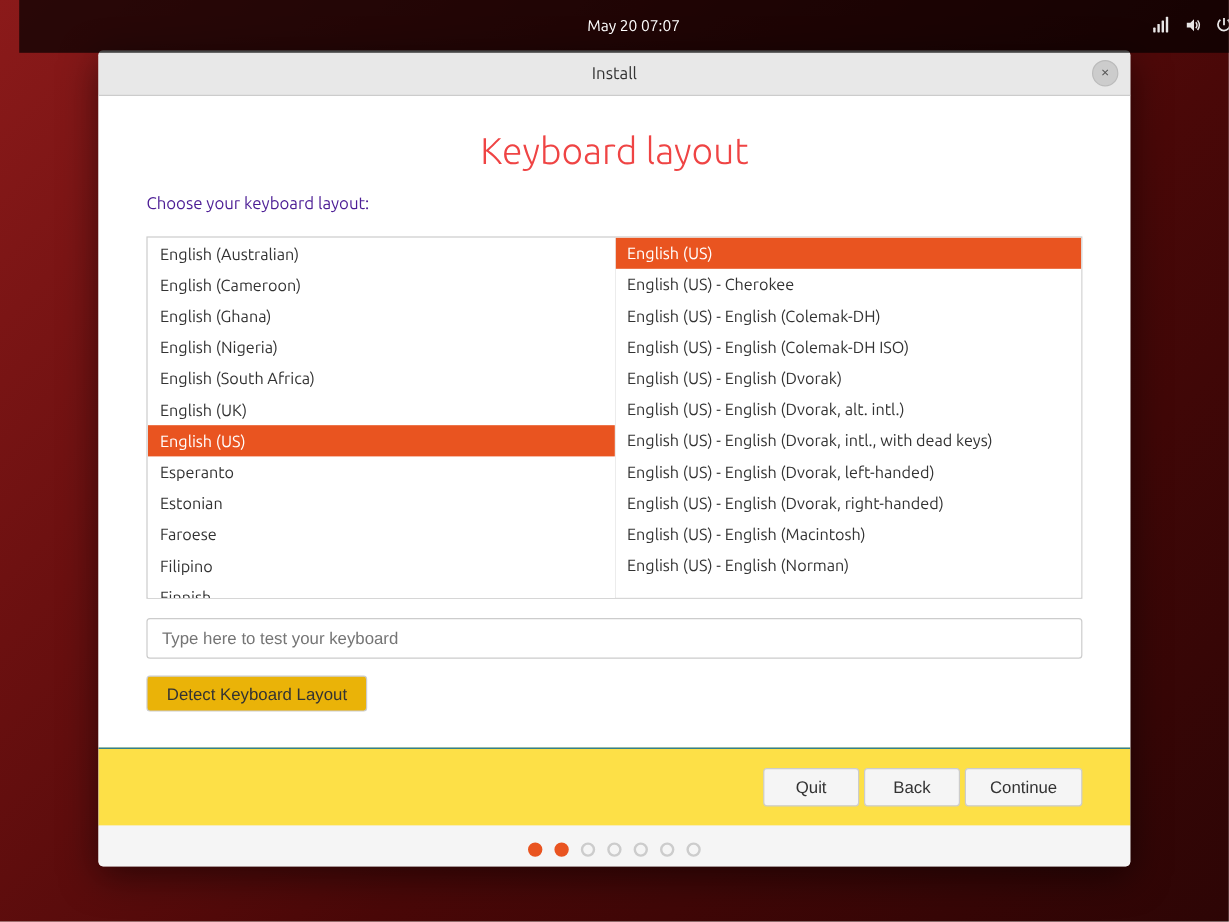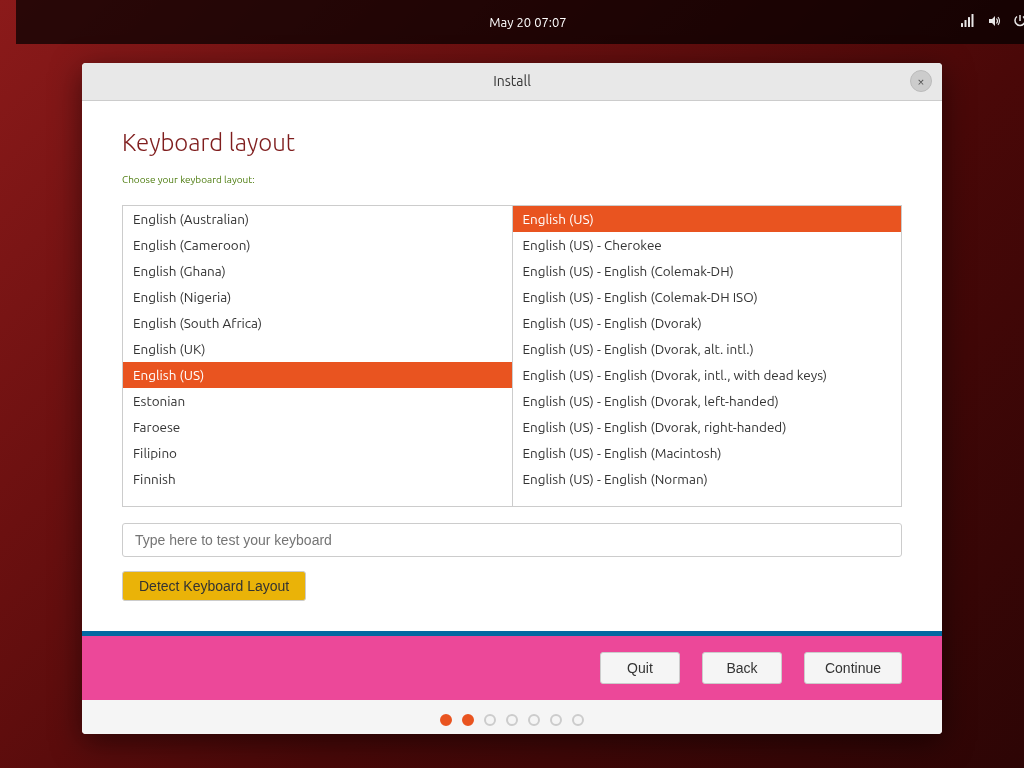--- a/index.html
+++ b/index.html
@@ -44,21 +44,21 @@
     .topbar-icon {
       color: white;
       font-size: 14px;
       opacity: 0.9;
       cursor: pointer;
     }
 
     
     .dialog-container {
       position: absolute;
-      top: 28px;
+      top: 12px;
       left: 0;
       width: 100%;
       height: calc(100% - 28px);
       display: flex;
       align-items: center;
       justify-content: center;
     }
 
     
     .dialog {
@@ -104,29 +104,30 @@
       line-height: 1;
     }
 
     
     .dialog-content {
       padding: 28px 40px 30px 40px;
       background: white;
     }
 
     .page-title {
-      font-size: 24px;
+      font-size: 31px;
       font-weight: 300;
-      color: #7f1d1d;
+      color: #ef4444;
       margin-bottom: 18px;
+      text-align: center;
     }
 
     .section-label {
-      font-size: 10px;
-      color: #4d7c0f;
+      font-size: 14px;
+      color: #4c1d95;
       margin-bottom: 20px;
     }
 
     
     .lists-container {
       display: flex;
       gap: 0;
       margin-bottom: 16px;
       border: 1px solid #ccc;
     }
@@ -179,27 +180,27 @@
       background: #eab308;
       border: 1px solid #ccc;
       border-radius: 3px;
       font-size: 14px;
       color: #333;
       cursor: pointer;
     }
 
     
     .dialog-footer {
-      background: #ec4899;
-      border-top: 5px solid #0369a1;
+      background: #fde047;
+      border-top: 1px solid #0369a1;
       padding: 16px 40px;
       display: flex;
       justify-content: flex-end;
       align-items: center;
-      gap: 22px;
+      gap: 4px;
     }
 
     .footer-btn {
       padding: 7px 20px;
       border-radius: 3px;
       font-size: 14px;
       cursor: pointer;
       border: 1px solid #ccc;
       background: #f5f5f5;
       color: #333;
@@ -281,20 +282,21 @@
       <div class="lists-container">
 
         <div class="list-pane">
           <div class="list-item">English (Australian)</div>
           <div class="list-item">English (Cameroon)</div>
           <div class="list-item">English (Ghana)</div>
           <div class="list-item">English (Nigeria)</div>
           <div class="list-item">English (South Africa)</div>
           <div class="list-item">English (UK)</div>
           <div class="list-item selected">English (US)</div>
+          <div class="list-item">Esperanto</div>
           <div class="list-item">Estonian</div>
           <div class="list-item">Faroese</div>
           <div class="list-item">Filipino</div>
           <div class="list-item">Finnish</div>
 
         </div>
 
         <div class="list-pane">
           <div class="list-item selected">English (US)</div>
           <div class="list-item">English (US) - Cherokee</div>

